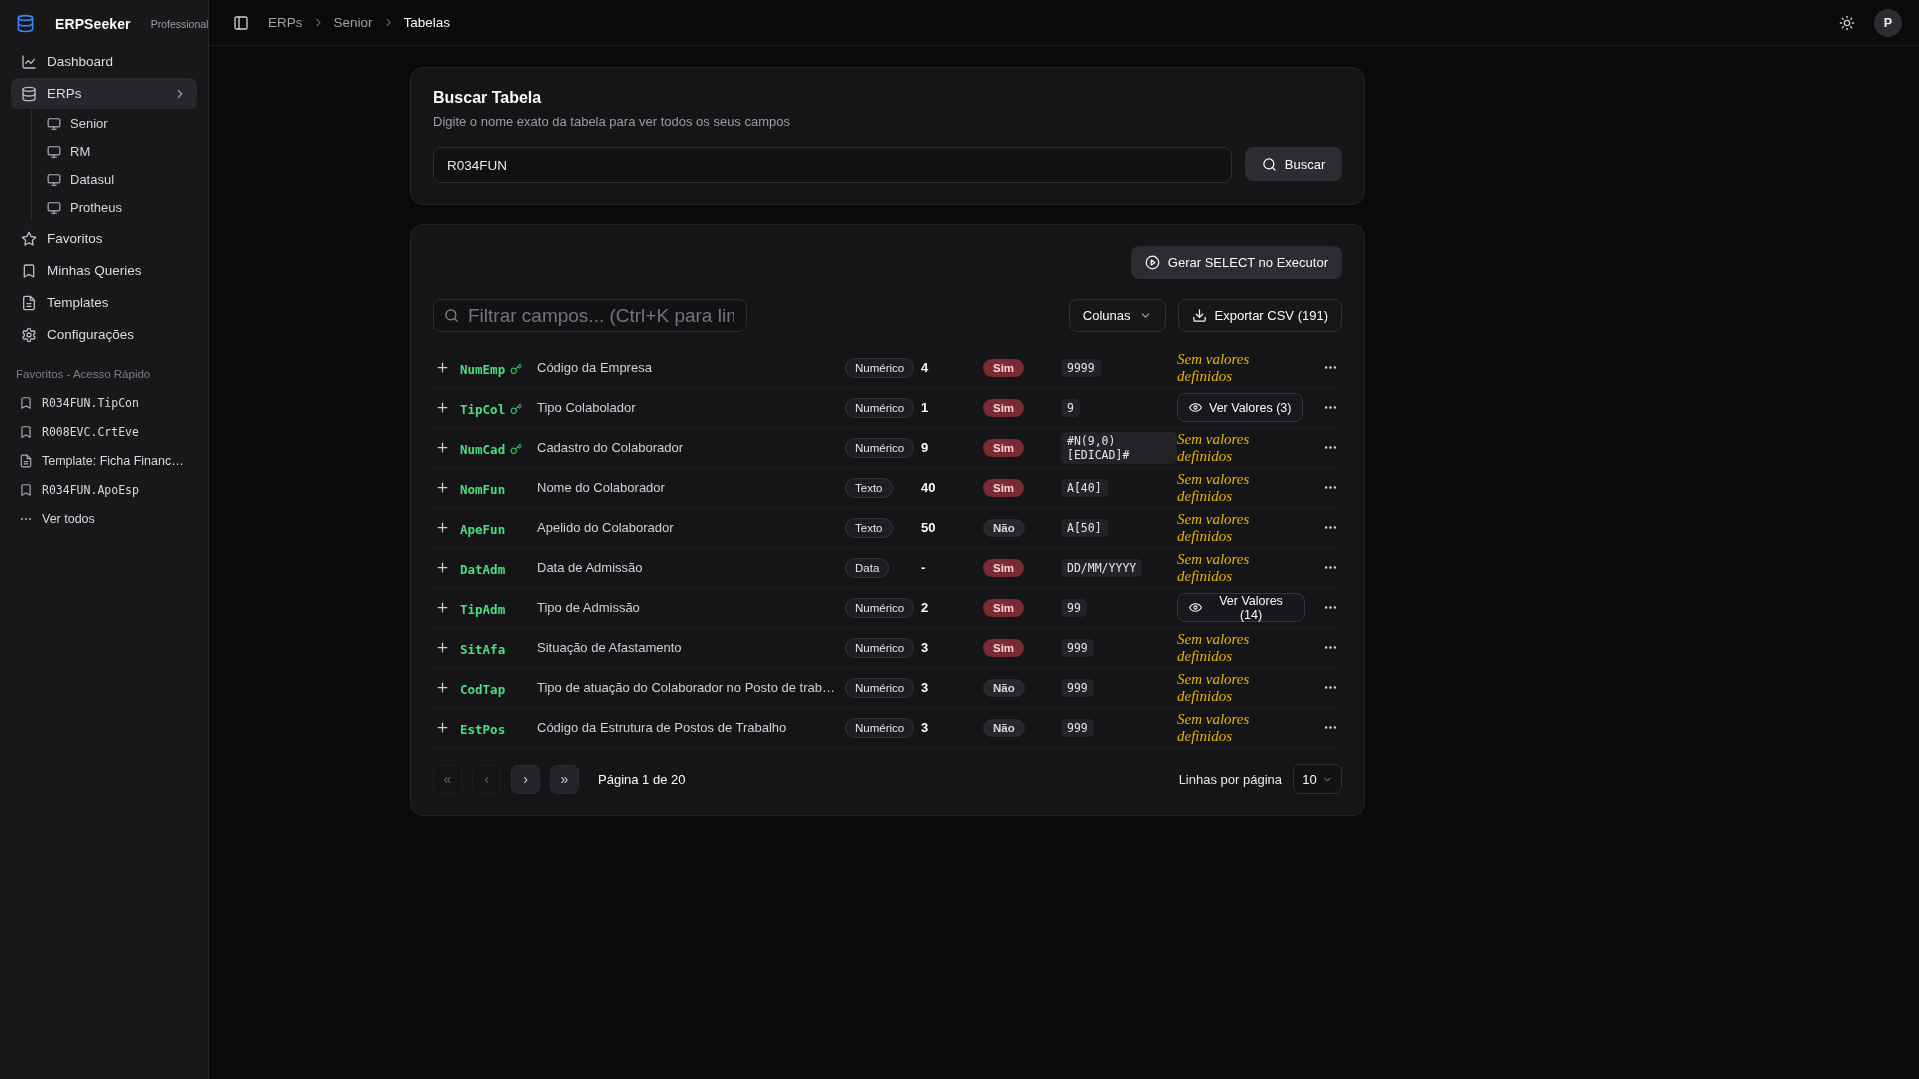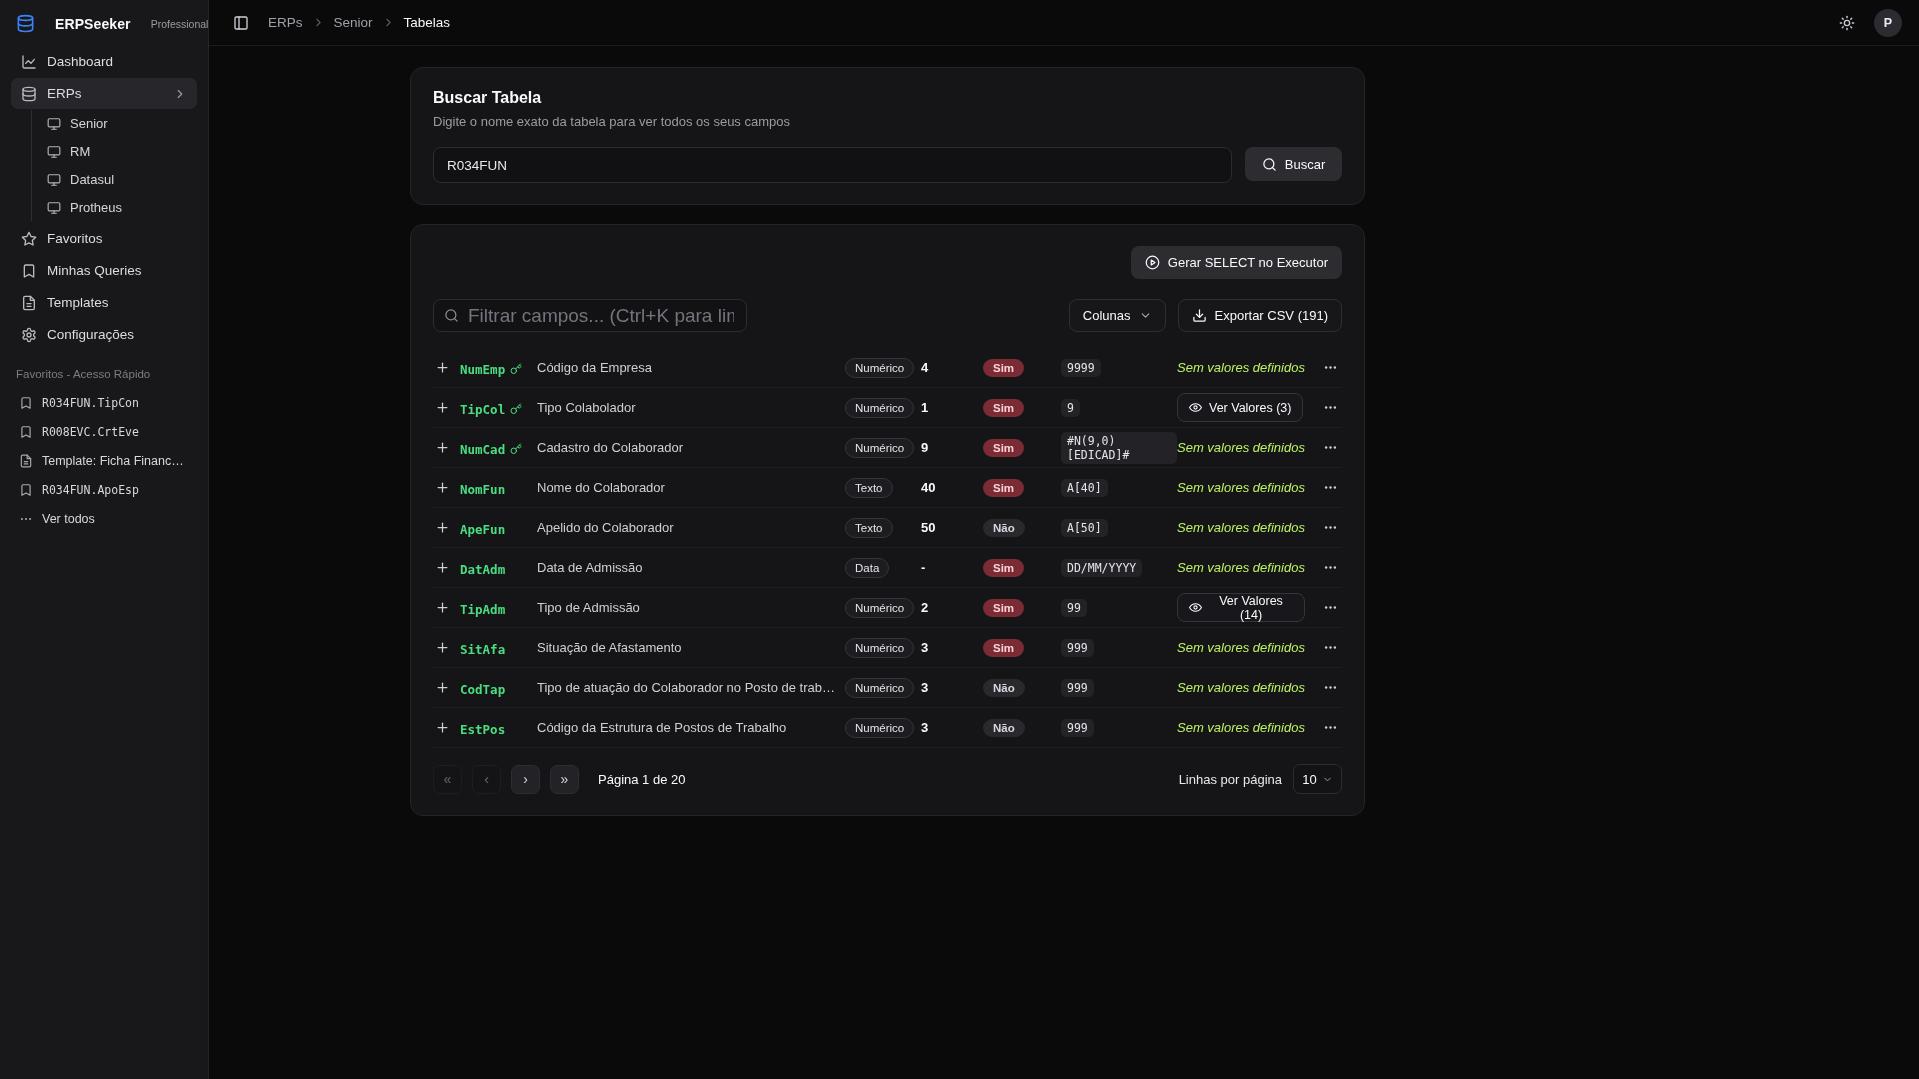--- a/index.html
+++ b/index.html
@@ -82,21 +82,21 @@
   .plus-btn svg { width:15px; height:15px; }
   .campo-name { color:#4ade80; font-weight:700; font-size:12.5px; display:flex; align-items:center; gap:5px; }
   .campo-name svg { width:12px; height:12px; }
   .cell-desc { font-size:13px; color:#cfcfd6; white-space:nowrap; overflow:hidden; text-overflow:ellipsis; padding-right:10px; }
   .pill { display:inline-block; padding:3px 9px; border:1px solid #34343b; background:#1d1d21; border-radius:999px; font-size:11.5px; color:#e6e6ea; }
   .cell-size { font-size:13px; font-weight:700; }
   .badge { display:inline-block; padding:3px 10px; border-radius:999px; font-size:11.5px; font-weight:600; }
   .badge-yes { background:#7a2b33; color:#fbd3d8; }
   .badge-no { background:#28282d; color:#d6d6dc; }
   .mask-chip { display:inline-block; background:#232327; border-radius:5px; padding:2px 6px; font-size:11.5px; color:#e4e4e9; }
-  .val-empty { font-style:italic; color:#bef264; font-size:13px; }
+  .val-empty { font-style:italic; color:#eab308; font-size:15px;font-family:Liberation Serif, serif; }
   .btn-values { height:29px; padding:0 11px; border-radius:8px; background:#18181c; border:1px solid #34343b; font-size:12.5px; gap:7px; }
   .btn-values svg { width:13px; height:13px; }
   .cell-actions { justify-self:end; }
   .actions-btn { background:none; border:none; color:#d2d2d9; cursor:pointer; width:24px; height:24px; display:flex; align-items:center; justify-content:center; }
   .actions-btn svg { width:15px; height:15px; }
 
   
   .pager { margin-top:16px; display:flex; align-items:center; }
   .page-btn { width:29px; height:29px; border-radius:7px; border:1px solid #2c2c32; background:#131316; color:#d6d6dc; font-size:14px; display:flex; align-items:center; justify-content:center; cursor:pointer; margin-right:10px; }
   .page-btn.disabled { opacity:.42; }

